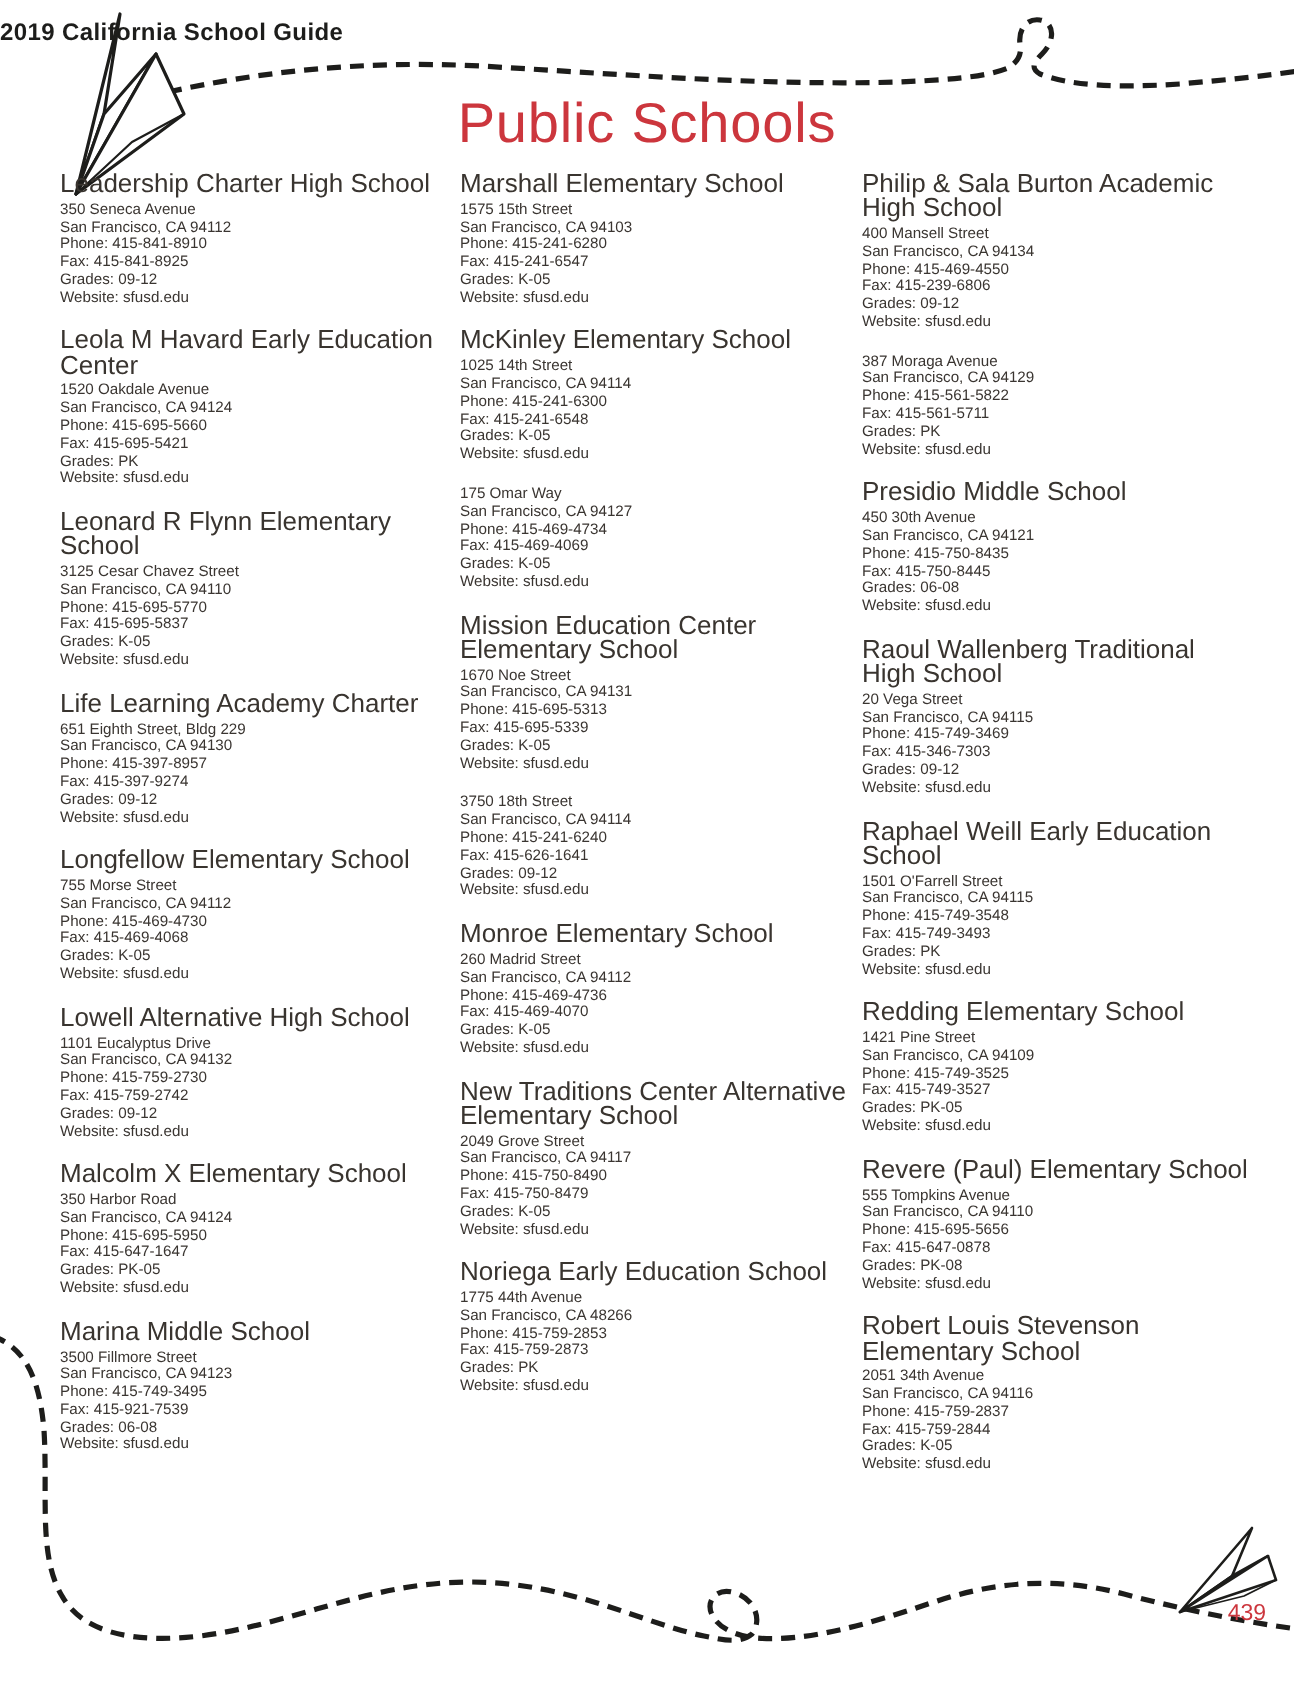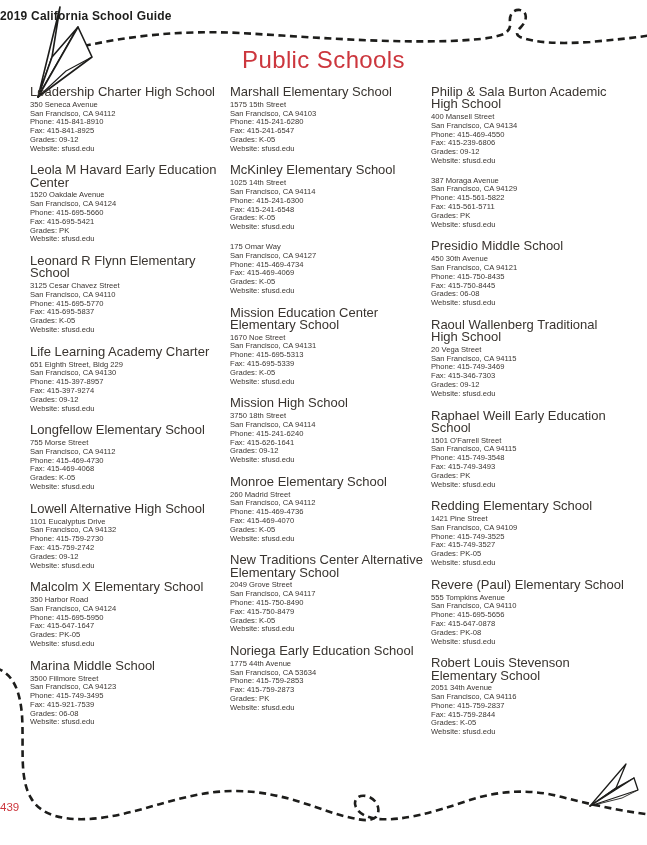--- a/index.html
+++ b/index.html
@@ -8,35 +8,35 @@
     background:#ffffff;color:#38332f;
     font-family:"Liberation Sans", sans-serif;
     --accent:#CC363D;
   }
   .page-title{
     position:absolute;top:9px;left:0;width:100%;text-align:left;
     font-size:12px;font-weight:bold;letter-spacing:.2px;color:#1d1d1b;
   }
   .section-title{
     position:absolute;top:46px;left:0;width:100%;text-align:center;
-    font-size:24px;letter-spacing:.4px;color:var(--accent);
+    font-size:28px;letter-spacing:.4px;color:var(--accent);
   }
   .decor{position:absolute;pointer-events:none;}
   .col{position:absolute;top:86px;}
   .col-1{left:30px;width:200px;}
   .col-2{left:230px;width:200px;}
   .col-3{left:431px;width:212px;}
   .school{margin-bottom:11px;}
   .school-name{
     font-size:13px;line-height:12.2px;margin-bottom:2.5px;
     white-space:pre-line;color:#39342f;
   }
   .school-detail{font-size:7.6px;line-height:8.8px;color:#3a3531;}
   .page-number{
-    position:absolute;top:801px;left:0;width:633px;text-align:left;
+    position:absolute;top:801px;left:0;width:633px;text-align:right;
     font-size:11.5px;color:var(--accent);
   }
 </style>
 </head>
 <body style="--accent: #CC363D;">
 
 <div class="page-title">2019 California School Guide</div>
 <div class="section-title">Public Schools</div>
 
 <svg class="decor" style="left:0;top:0;width:647px;height:60px" viewBox="0 0 647 60">
@@ -170,21 +170,20 @@
 Elementary School</div>
     <div class="school-detail">1670 Noe Street</div>
     <div class="school-detail">San Francisco, CA 94131</div>
     <div class="school-detail">Phone: 415-695-5313</div>
     <div class="school-detail">Fax: 415-695-5339</div>
     <div class="school-detail">Grades: K-05</div>
     <div class="school-detail">Website: sfusd.edu</div>
   </div>
 
   <div class="school">
-    <div class="school-name">Mission High School</div>
     <div class="school-detail">3750 18th Street</div>
     <div class="school-detail">San Francisco, CA 94114</div>
     <div class="school-detail">Phone: 415-241-6240</div>
     <div class="school-detail">Fax: 415-626-1641</div>
     <div class="school-detail">Grades: 09-12</div>
     <div class="school-detail">Website: sfusd.edu</div>
   </div>
 
   <div class="school">
     <div class="school-name">Monroe Elementary School</div>
@@ -203,21 +202,21 @@
     <div class="school-detail">San Francisco, CA 94117</div>
     <div class="school-detail">Phone: 415-750-8490</div>
     <div class="school-detail">Fax: 415-750-8479</div>
     <div class="school-detail">Grades: K-05</div>
     <div class="school-detail">Website: sfusd.edu</div>
   </div>
 
   <div class="school">
     <div class="school-name">Noriega Early Education School</div>
     <div class="school-detail">1775 44th Avenue</div>
-    <div class="school-detail">San Francisco, CA 53634</div>
+    <div class="school-detail">San Francisco, CA 48266</div>
     <div class="school-detail">Phone: 415-759-2853</div>
     <div class="school-detail">Fax: 415-759-2873</div>
     <div class="school-detail">Grades: PK</div>
     <div class="school-detail">Website: sfusd.edu</div>
   </div>
 </div>
 <div class="col col-3">
   <div class="school">
     <div class="school-name">Philip &amp; Sala Burton Academic
 High School</div>

